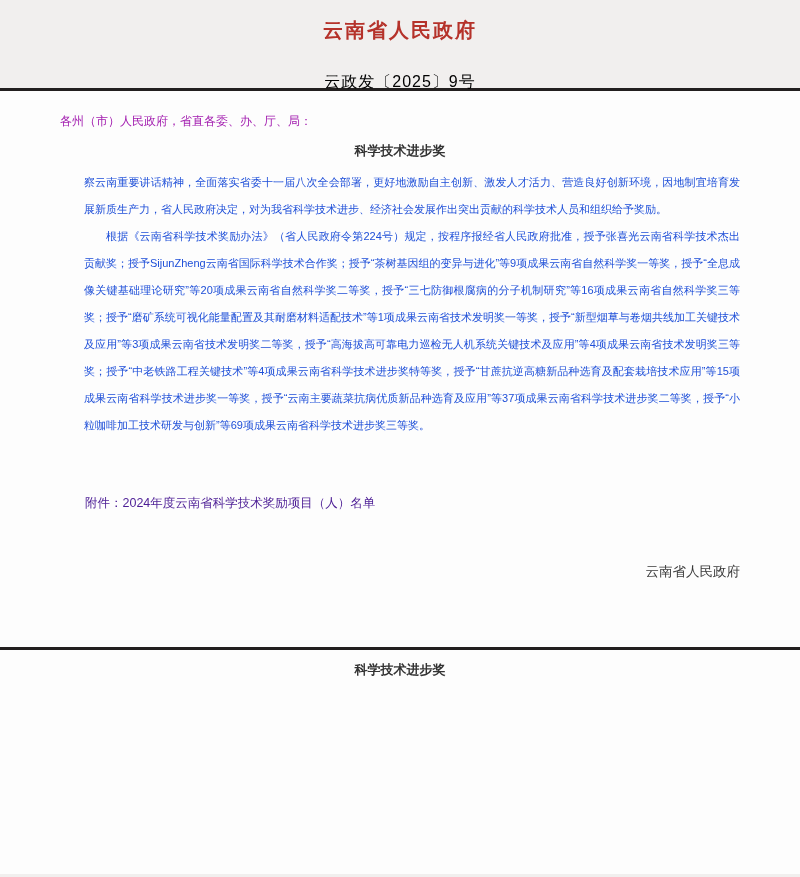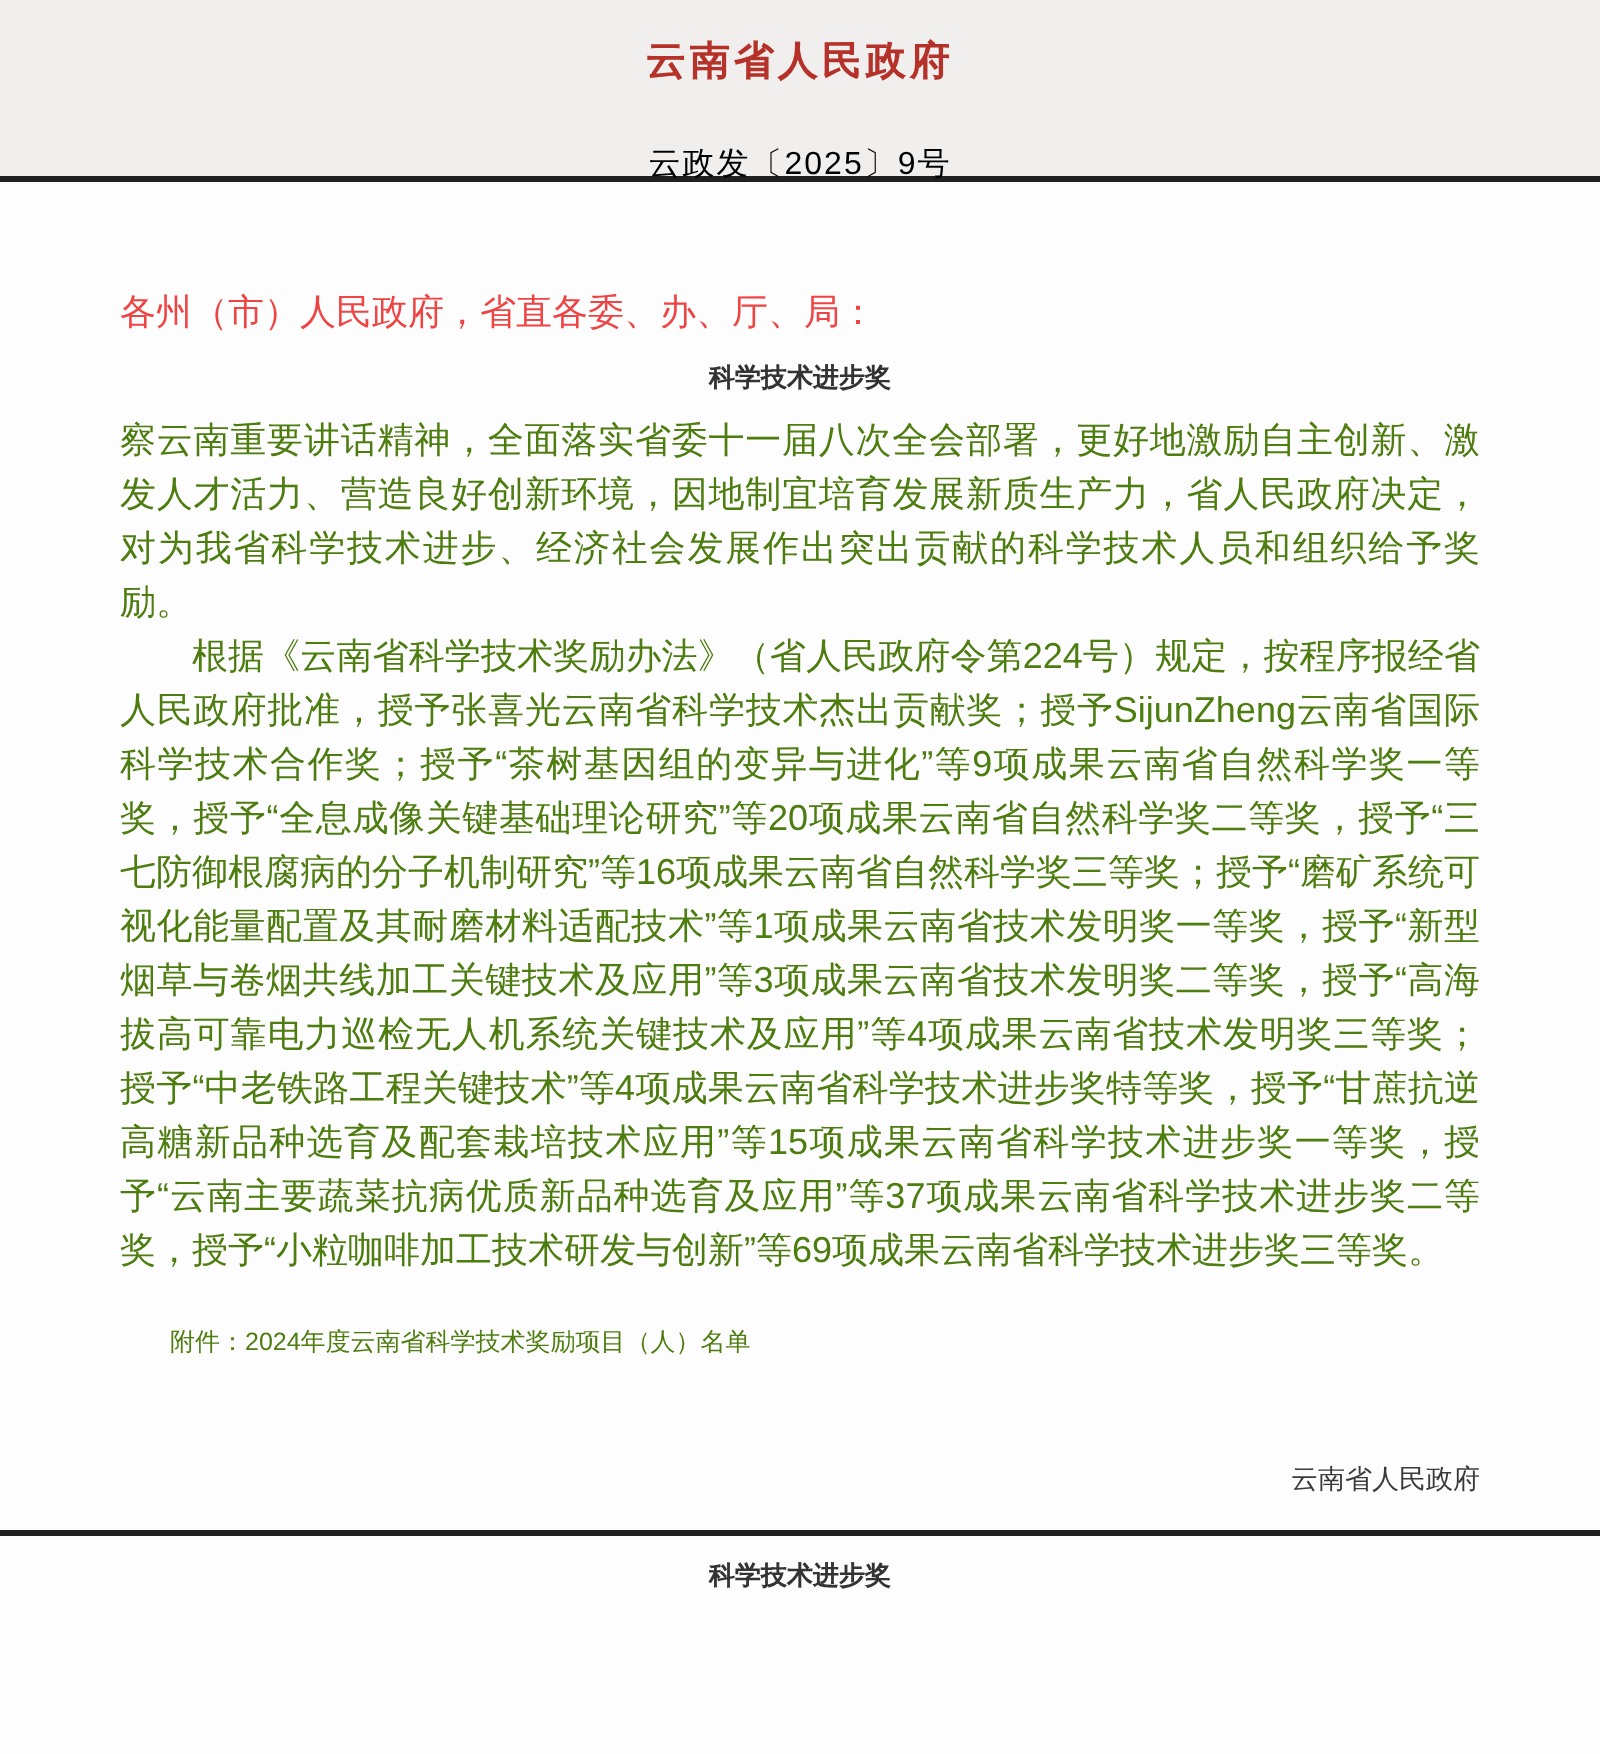--- a/index.html
+++ b/index.html
@@ -11,26 +11,26 @@
     color:#3c3c3c;
   }
   
   .letterhead { height:88px; text-align:center; padding-top:17px; background:#f1efee; }
   .letterhead-org { color:#b5322a; font-weight:bold; font-size:20px; letter-spacing:2px; }
   .letterhead-docno { margin-top:28px; font-size:16px; color:#000000; letter-spacing:1px; }
   .rule { height:3px; background:#221f1f; width:100%; }
   
   .doc { background:#fdfdfd; padding:22px 60px 12px 60px; min-height:556px; }
   .doc-title { text-align:center; font-size:20px; font-weight:bold; color:#2e2e2e; margin-top:13px; letter-spacing:0.5px; }
-  .salutation { margin-top:31px; font-size:18px; color:#ef4444; }
+  .salutation { font-size:12px; color:#a21caf; }
   .inline-heading { text-align:center; font-weight:bold; font-size:13px; color:#333; margin-top:12px; }
   .body-text { margin-top:9px; }
-  .para { font-size:18px; line-height:27px; text-align:justify; color:#4d7c0f; }
+  .para { font-size:11px; line-height:27px; text-align:justify; color:#1d4ed8;margin-left:24px; }
   .para.indent { text-indent:2em; }
-  .attachment { margin-top:24px; font-size:12.5px; text-indent:2em; color:#4d7c0f; }
+  .attachment { margin-top:56px; font-size:12.5px; text-indent:2em; color:#4c1d95; }
   .signature { text-align:right; margin-top:46px; font-size:13.5px; line-height:27px; color:#3a3a3a; }
   
   .awards { background:#fdfdfd; padding-top:11px; min-height:224px; }
   .awards-title { text-align:center; font-weight:bold; font-size:13px; color:#333; }
 </style>
 </head>
 <body>
 
 <header class="letterhead">
   <div class="letterhead-org">云南省人民政府</div>

